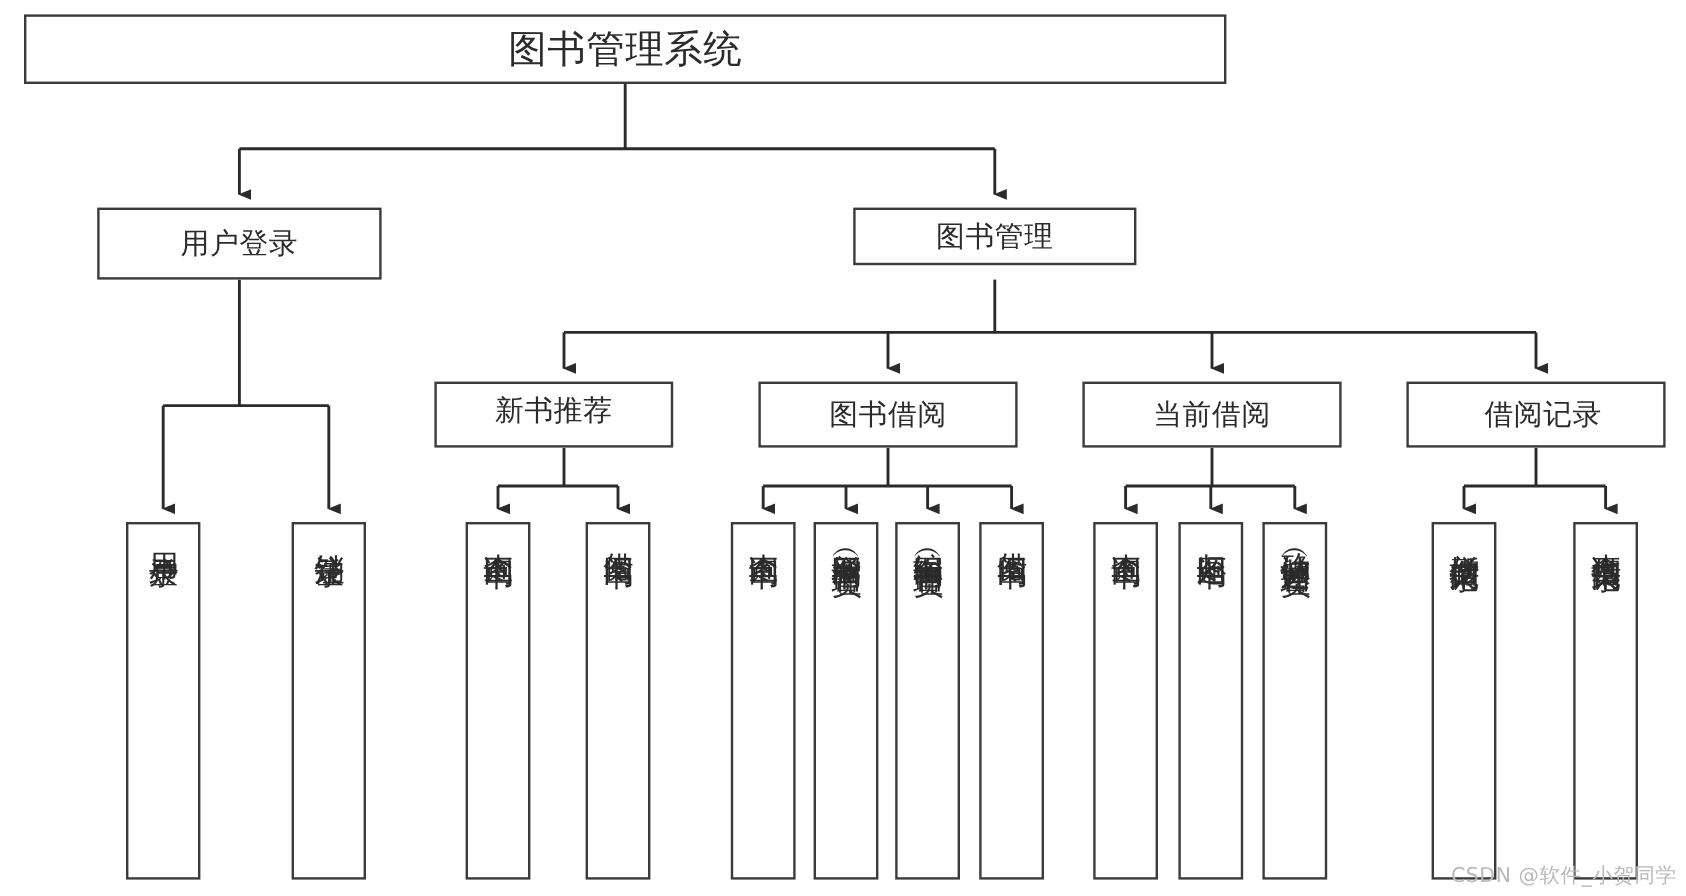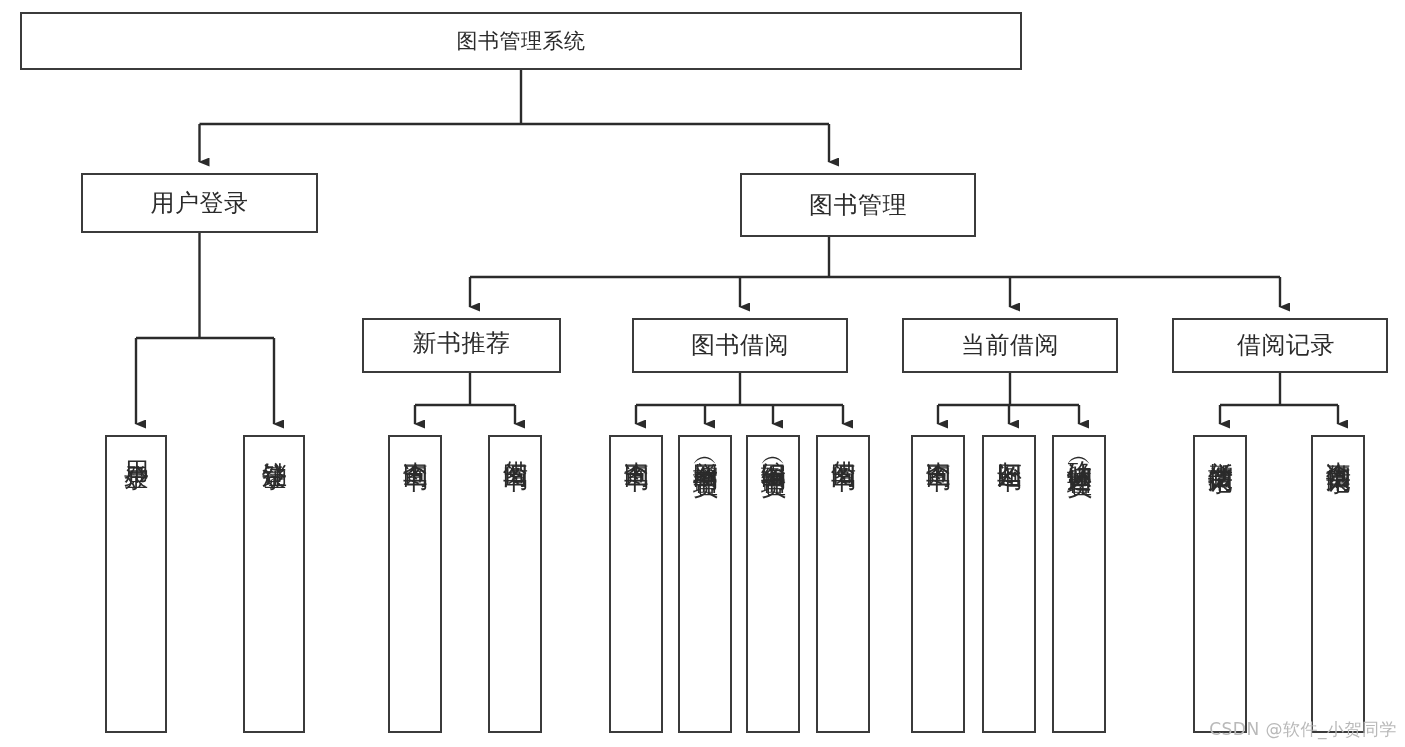--- a/index.html
+++ b/index.html
@@ -41,21 +41,21 @@
     text-align: center;
     line-height: 1.28;
     color: #2b2b2b;
   }
   
   .node.h .node-label {
     font-size: 24px;
     letter-spacing: 0.5px;
   }
   .node.root .node-label {
-    font-size: 21px;
+    font-size: 32px;
   }
   
   .node.v {
     align-items: flex-start;
     justify-content: center;
     padding-top: 4px;
   }
   .node.v .node-label {
     writing-mode: vertical-rl;
     text-orientation: upright;
@@ -122,21 +122,21 @@
       </g>
   </svg>
 
   <div class="node root h" style="left: 20px; top: 12px; width: 1002px; height: 58px;">
     <span class="node-label">图书管理系统</span>
   </div>
 
   <div class="node h" style="left: 81px; top: 173px; width: 237px; height: 60px;">
     <span class="node-label">用户登录</span>
   </div>
-  <div class="node h" style="left: 740px; top: 173px; width: 236px; height: 64px;">
+  <div class="node h" style="left: 711px; top: 173px; width: 236px; height: 48px;">
     <span class="node-label">图书管理</span>
   </div>
 
   <div class="node h" style="left: 362px; top: 318px; width: 199px; height: 55px; font-family: Liberation Mono, monospace;">
     <span class="node-label">新书推荐</span>
   </div>
   <div class="node h" style="left: 902px; top: 318px; width: 216px; height: 55px;">
     <span class="node-label">当前借阅</span>
   </div>
   <div class="node h" style="left: 632px; top: 318px; width: 216px; height: 55px;">

